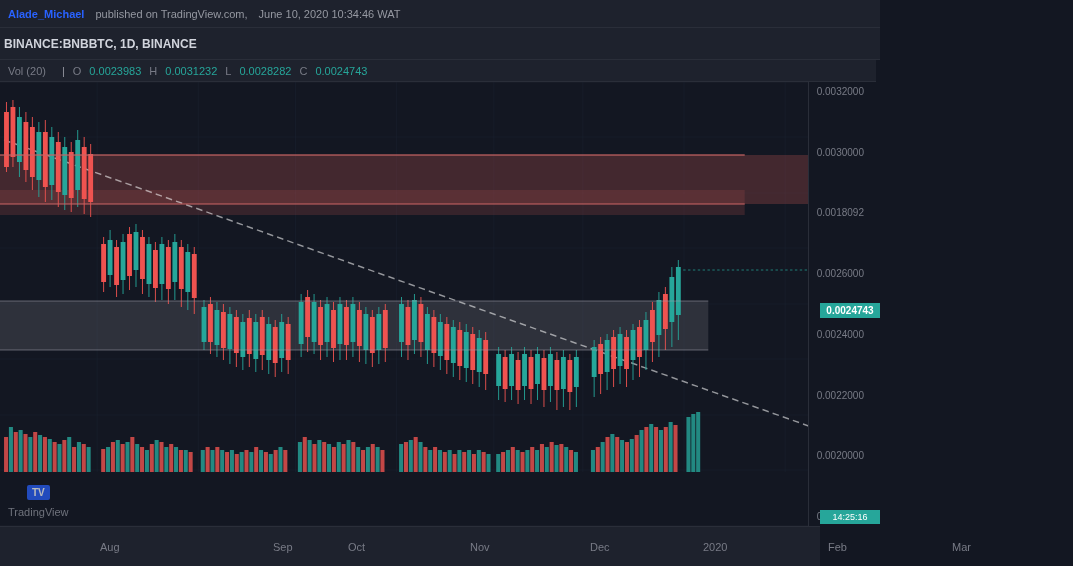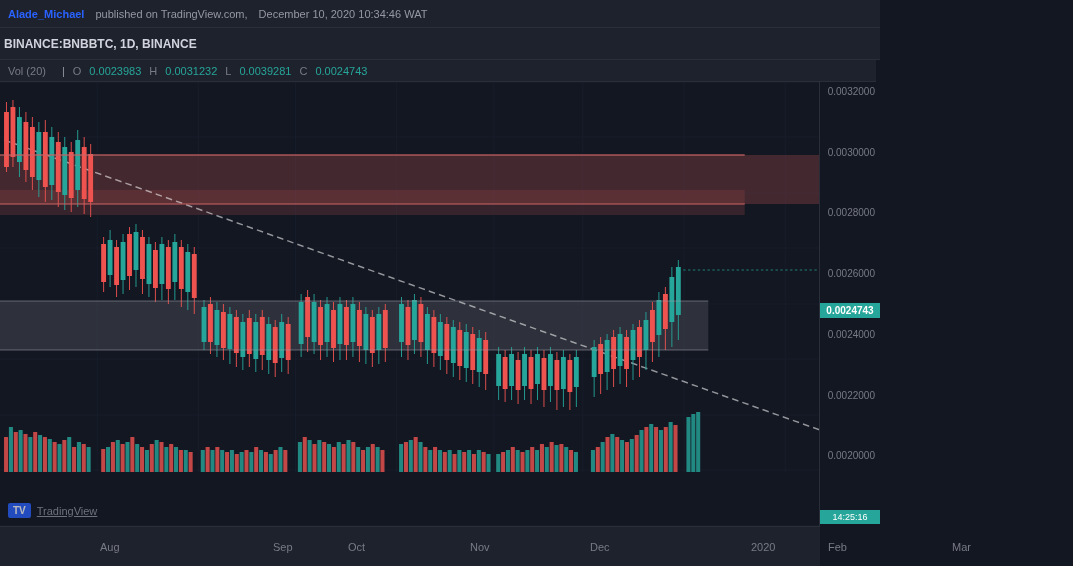--- a/index.html
+++ b/index.html
@@ -85,21 +85,21 @@
       left: 0;
       right: 60px;
       bottom: 40px;
       background: #131722;
       overflow: hidden;
     }
 
     #price-axis {
       position: absolute;
       top: 82px;
-      right: 1px;
+      right: 12px;
       width: 60px;
       bottom: 40px;
       background: #131722;
       border-left: 1px solid #2a2e39;
       display: flex;
       flex-direction: column;
       justify-content: space-between;
       padding: 4px 4px;
     }
 
@@ -129,35 +129,35 @@
     }
 
     #watermark {
       position: absolute;
       bottom: 48px;
       left: 8px;
       display: flex;
       align-items: center;
       gap: 6px;
       opacity: 0.7;
+      flex-direction: column;
     }
 
     .tv-logo {
       background: #2962ff;
       color: white;
       font-size: 10px;
       font-weight: bold;
       padding: 2px 5px;
       border-radius: 2px;
     }
 
     .tv-text {
       color: #9598a1;
       font-size: 11px;
-      text-decoration: underline;
     }
 
     
     #price-tag {
       position: absolute;
       right: 0;
       background: #26a69a;
       color: white;
       font-size: 10px;
       font-weight: bold;
@@ -180,36 +180,36 @@
 </head>
 <body>
 
 <div id="chart-container">
 
   <div id="header-bar">
     <span class="author">Alade_Michael</span>
     <span class="separator">&nbsp;</span>
     <span>published on TradingView.com,</span>
     <span class="separator">&nbsp;</span>
-    <span>December 10, 2020 10:34:46 WAT</span>
+    <span>June 10, 2020 10:34:46 WAT</span>
   </div>
 
   <div id="chart-title-bar">
     <span style="font-weight:600; color:#d1d4dc; font-size:12px;">BINANCE:BNBBTC, 1D, BINANCE</span>
   </div>
 
   <div id="ohlc-bar">
     <span style="color:#787b86;">Vol (20)</span>
     <span style="color:#9598a1; margin-left:8px;">|</span>
     <span class="ohlc-label">O</span>
     <span class="ohlc-up">0.0023983</span>
     <span class="ohlc-label">H</span>
     <span class="ohlc-up">0.0031232</span>
     <span class="ohlc-label">L</span>
-    <span class="ohlc-up">0.0039281</span>
+    <span class="ohlc-up">0.0028282</span>
     <span class="ohlc-label">C</span>
     <span class="ohlc-up">0.0024743</span>
   </div>
 
   <div id="chart-area">
     <svg width="100%" height="100%" viewBox="0 0 1013 444" preserveAspectRatio="none" xmlns="http://www.w3.org/2000/svg">
 
       <rect width="1013" height="444" fill="#131722"></rect>
 
       <line x1="0" y1="0" x2="1013" y2="0" stroke="#2a2e39" stroke-width="0.5"></line>
@@ -685,21 +685,21 @@
 
       <line x1="0" y1="219" x2="875" y2="219" stroke="rgba(160,160,170,0.6)" stroke-width="1"></line>
       <line x1="0" y1="268" x2="875" y2="268" stroke="rgba(160,160,170,0.6)" stroke-width="1"></line>
 
     </svg>
   </div>
 
   <div id="price-axis">
     <div class="price-label">0.0032000</div>
     <div class="price-label">0.0030000</div>
-    <div class="price-label">0.0028000</div>
+    <div class="price-label">0.0018092</div>
     <div class="price-label">0.0026000</div>
     <div class="price-label">0.0024000</div>
     <div class="price-label">0.0022000</div>
     <div class="price-label">0.0020000</div>
     <div class="price-label">0.0018000</div>
   </div>
 
   <div id="price-tag" style="top: 303px; position: absolute;">
     <div style="font-size:10px; font-weight:bold;">0.0024743</div>
   </div>
@@ -707,21 +707,21 @@
   <div id="time-tag" style="bottom: 42px; right: 0; position: absolute; background:#26a69a; color:white; font-size:9px; padding:2px 3px; width:60px; text-align:center;">
     <span>14:25:16</span>
   </div>
 
   <div id="time-axis">
     <span class="time-label" style="left: 100px;">Aug</span>
     <span class="time-label" style="left: 225px; margin-left: 48px;">Sep</span>
     <span class="time-label" style="left: 348px;">Oct</span>
     <span class="time-label" style="left: 470px;">Nov</span>
     <span class="time-label" style="left: 590px;">Dec</span>
-    <span class="time-label" style="left: 703px; margin-left: 48px;">2020</span>
+    <span class="time-label" style="left: 703px;">2020</span>
     <span class="time-label" style="left: 828px;">Feb</span>
     <span class="time-label" style="left: 952px;">Mar</span>
   </div>
 
   <div id="watermark">
     <div class="tv-logo">
       <span>TV</span>
     </div>
     <span class="tv-text">TradingView</span>
   </div>

